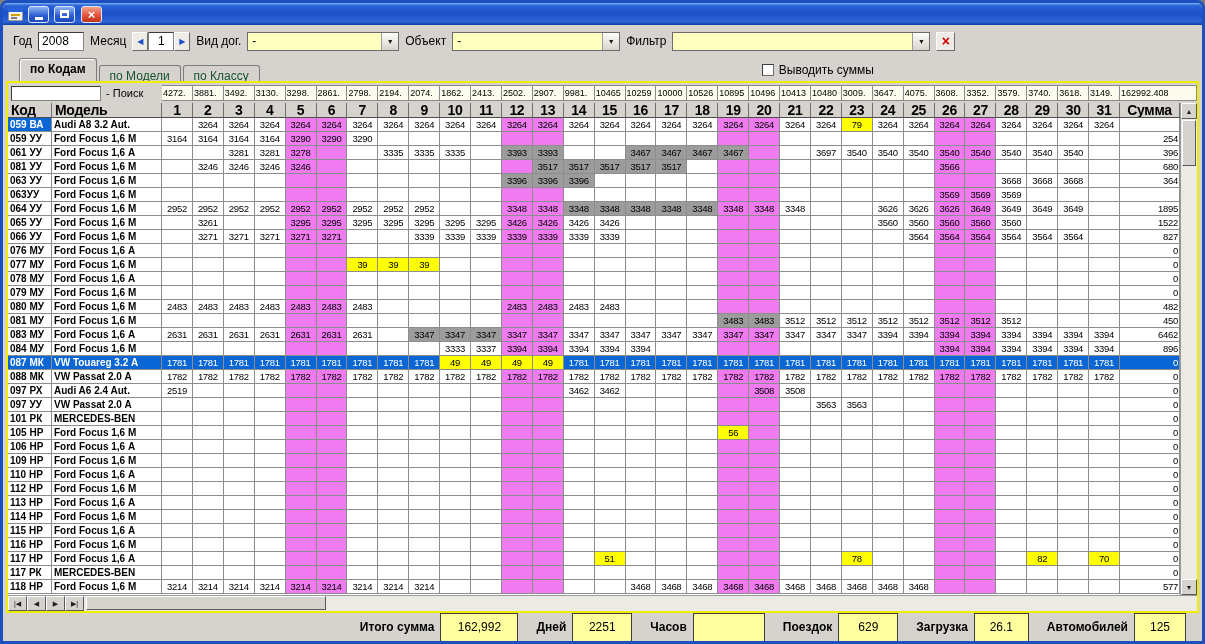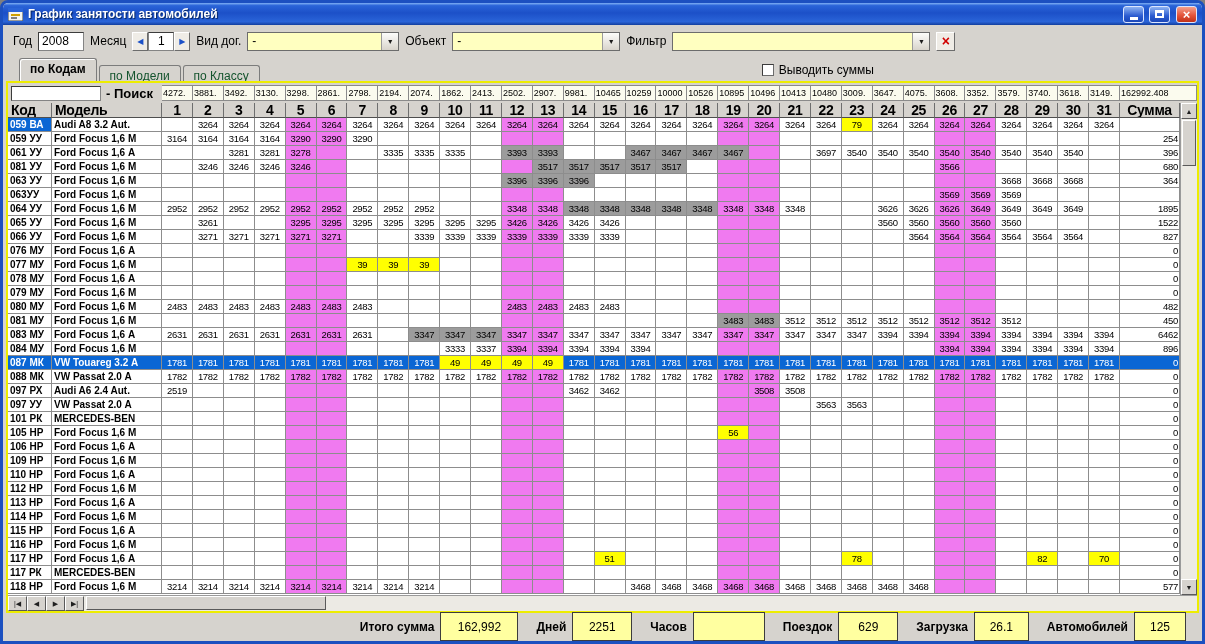--- a/index.html
+++ b/index.html
@@ -41,21 +41,21 @@
   .tabsrow{height:24px;flex:0 0 24px;display:flex;align-items:flex-end;padding:0 16px;font-size:12px;}
   .tab{height:16px;padding:3px 10px 0 10px;border:1px solid #7c7c7c;border-bottom:none;border-radius:3px 3px 0 0;background:#d6d3ce;color:#14532d;margin-right:2px;white-space:nowrap;}
   .tab.active{height:23px;font-weight:bold;color:#000;box-shadow:inset 1px 1px 0 #fff;}
   .cbwrap{margin-left:500px;display:flex;align-items:center;gap:5px;margin-bottom:4px;}
   .cbbox{width:12px;height:12px;background:#fff;border:1px solid #6c6c6c;border-top-color:#3c3c3c;border-left-color:#3c3c3c;}
   
   .yellowbox{flex:1;margin:0 3px;border:2px solid #eded00;background:#d6d3ce;display:flex;flex-direction:column;min-height:0;}
   .sumsband{height:20px;flex:0 0 20px;display:grid;grid-template-columns:154px repeat(31,1fr) 77px;align-items:center;background:#d6d3ce;}
   .bandleft{display:flex;align-items:center;gap:5px;padding-left:3px;}
   .searchinp{width:90px;height:15px;background:#fff;border:1px solid #848484;border-top-color:#3c3c3c;border-left-color:#3c3c3c;font:10px "Liberation Sans",sans-serif;padding:0 2px;}
-  .searchlbl{font-size:13px;font-weight:bold;white-space:nowrap;}
+  .searchlbl{font-size:11px;font-weight:normal;white-space:nowrap;}
   .sums-cell{font-size:9px;height:16px;border:1px solid #8a8a8a;border-left:none;background:#fbfbee;display:flex;align-items:center;padding:0 1px;overflow:hidden;white-space:nowrap;}
   .sums-cell.total{font-size:9px;}
   
   .gridzone{flex:1;display:flex;min-height:0;}
   .grid{flex:1;display:flex;flex-direction:column;background:#fff;min-width:0;}
   .grow{display:grid;grid-template-columns:44px 110px repeat(31,1fr) 60px;height:14px;flex:0 0 14px;}
   .grow.head{height:15px;flex:0 0 15px;}
   .c{border-right:1px solid #8d8d8d;border-bottom:1px solid #8d8d8d;font-size:9.5px;letter-spacing:-0.3px;display:flex;align-items:center;justify-content:center;overflow:hidden;white-space:nowrap;background-clip:padding-box;}
   .h{background:#d6d3ce;font-weight:bold;font-size:14px;border-right-color:#6e6e6e;border-bottom-color:#4e4e4e;}
   .code,.model{justify-content:flex-start;padding-left:2px;font-weight:bold;font-size:10px;letter-spacing:0;}
@@ -72,42 +72,41 @@
   .vscroll{width:17px;flex:0 0 17px;display:flex;flex-direction:column;background:#eceae4;border-left:1px solid #9a9a9a;}
   .vsbtn{height:16px;flex:0 0 16px;background:#d6d3ce;border:1px solid;border-color:#fff #5a5a5a #5a5a5a #fff;font-size:7px;display:flex;align-items:center;justify-content:center;color:#202020;}
   .vtrack{flex:1;position:relative;}
   .vthumb{position:absolute;top:1px;left:1px;right:1px;height:46px;background:#d6d3ce;border:1px solid;border-color:#fff #5a5a5a #5a5a5a #fff;}
   
   .hband{height:16px;flex:0 0 16px;display:flex;background:#eceae4;border-top:1px solid #9a9a9a;}
   .navbtn{width:19px;height:15px;background:#d6d3ce;border:1px solid;border-color:#fff #5a5a5a #5a5a5a #fff;font-size:7px;display:flex;align-items:center;justify-content:center;color:#202020;white-space:nowrap;}
   .htrack{flex:1;position:relative;}
   .hthumb{position:absolute;left:2px;top:0;bottom:1px;width:240px;background:#d6d3ce;border:1px solid;border-color:#fff #5a5a5a #5a5a5a #fff;}
   
-  .statusbar{height:28px;flex:0 0 28px;display:flex;align-items:flex-end;justify-content:flex-end;gap:6px;padding:0 16px;font-size:12px;}
+  .statusbar{height:28px;flex:0 0 28px;display:flex;align-items:center;justify-content:flex-end;gap:6px;padding:0 16px;font-size:12px;}
   .sgroup{display:flex;align-items:center;gap:6px;margin-left:12px;}
   .slbl{font-weight:bold;white-space:nowrap;}
   .sbox{height:29px;background:var(--sy);border:1px solid #3c3c3c;display:flex;align-items:center;justify-content:center;padding:0 4px;font-size:12px;}
   .sw80{width:78px;} .sw60{width:60px;} .sw70{width:72px;} .sw55{width:55px;} .sw50{width:52px;}
   svg{display:block;}
 </style>
 </head>
 <body>
 
 <div class="window">
 
   <div class="titlebar">
     <span class="appicon">
       <svg width="15" height="13" viewBox="0 0 15 13">
           <rect x="0" y="0" width="15" height="13" fill="#f5f5ef" stroke="#404040"></rect>
           <rect x="0" y="0" width="15" height="4" fill="#2a64d8"></rect>
           <rect x="3" y="6" width="9" height="2" fill="#d0a000"></rect>
           <rect x="3" y="9" width="6" height="2" fill="#808080"></rect>
         </svg>
     </span>
-    <span class="wtitle">График занятости автомобилей</span>
     <span class="tbtn">
         <span class="minbar"></span>
       </span>
     <span class="tbtn">
         <span class="maxbox"></span>
       </span>
     <span class="tbtn close">×</span>
   </div>
 
   <div class="toolbar">

